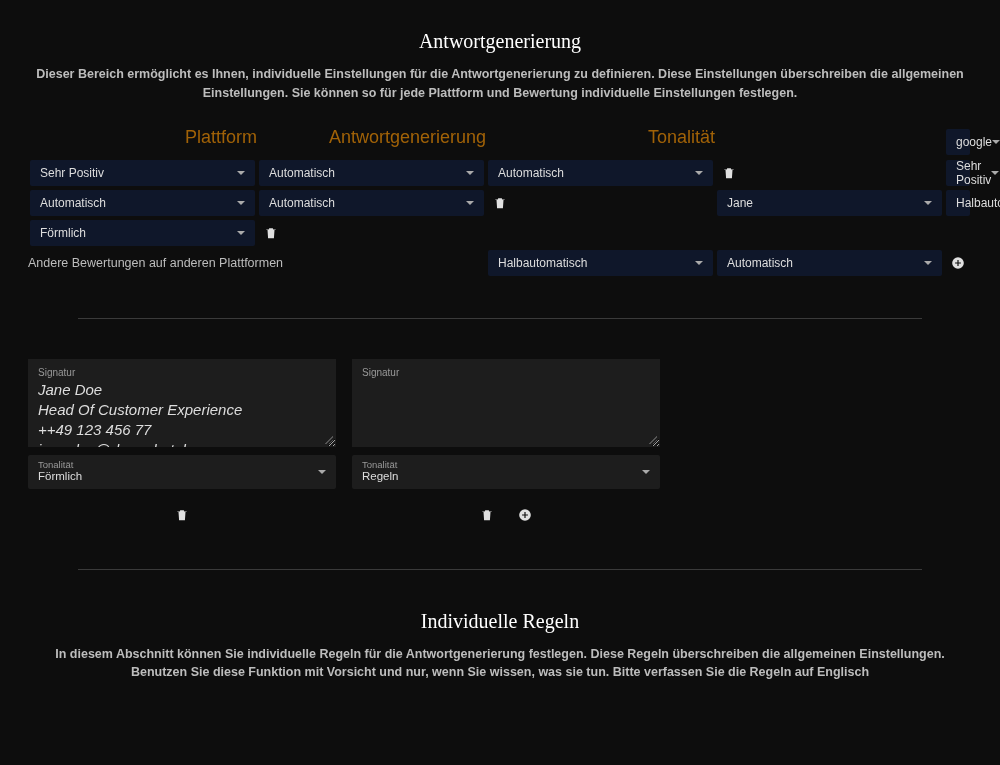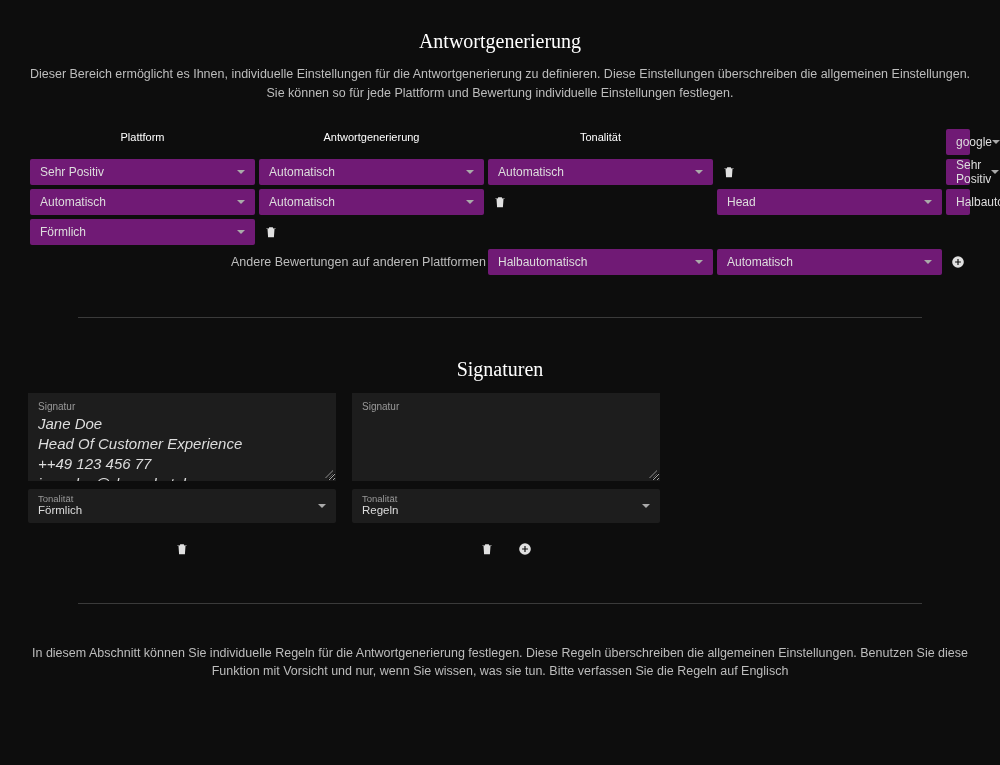--- a/index.html
+++ b/index.html
@@ -20,46 +20,47 @@
   }
   .desc {
     text-align: center;
     color: #bdbdbd;
     font-size: 12.5px;
     line-height: 1.5;
     margin-bottom: 24px;
     max-width: 960px;
     margin-left: auto;
     margin-right: auto;
+    font-weight: bold;
   }
   .section { margin-bottom: 10px; }
   hr.divider {
     border: none;
     border-top: 1px solid #3a3a3a;
     margin: 40px 50px;
   }
   
   .rg-grid {
     display: grid;
     grid-template-columns: 1fr 1fr 1fr 1fr 28px;
     gap: 0;
     align-items: center;
   }
   .rg-header {
-    text-align: center;
-    font-size: 11px;
-    color: #ffffff;
+    text-align: right;
+    font-size: 18px;
+    color: #a16207;
     padding-bottom: 10px;
   }
   .rg-cell { padding: 2px; }
   .select {
     display: flex;
     justify-content: space-between;
     align-items: center;
-    background: #701a75;
+    background: #0f172a;
     border-radius: 2px;
     padding: 6px 10px;
     font-size: 12px;
     color: #ddd;
     height: 26px;
     cursor: pointer;
   }
   .select .caret {
     width: 0; height: 0;
     border-left: 4px solid transparent;
@@ -69,21 +70,21 @@
   .icon-btn {
     display: flex;
     justify-content: center;
     align-items: center;
     width: 28px; height: 28px;
     cursor: pointer;
   }
   .icon-btn svg { fill: #e0e0e0; width: 14px; height: 14px; }
   .default-label {
     grid-column: 1 / span 2;
-    text-align: right;
+    text-align: left;
     color: #bdbdbd;
     font-size: 12.5px;
     padding: 6px 0;
   }
   
   .sig-row {
     display: flex;
     gap: 16px;
   }
   .sig-col {
@@ -219,21 +220,21 @@
         </div>
       </div>
     <div class="icon-btn">
         <svg viewBox="0 0 24 24">
           <path d="M6 7h12l-1 14H7L6 7zm3-3h6l1 2H8l1-2zM4 6h16v1H4z"></path>
         </svg>
       </div>
 
     <div class="rg-cell">
         <div class="select">
-          <span>Head</span>
+          <span>Jane</span>
           <span class="caret"></span>
         </div>
       </div>
     <div class="rg-cell">
         <div class="select">
           <span>Halbautomatisch</span>
           <span class="caret"></span>
         </div>
       </div>
     <div class="rg-cell">
@@ -265,21 +266,20 @@
         <svg viewBox="0 0 24 24">
           <path d="M12 2a10 10 0 100 20 10 10 0 000-20zm1 9h4v2h-4v4h-2v-4H7v-2h4V7h2v4z"></path>
         </svg>
       </div>
   </div>
 </div>
 
 <hr class="divider">
 
 <div class="section">
-  <h2>Signaturen</h2>
 
   <div class="sig-row">
 
     <div class="sig-col">
       <div class="sig-box">
         <span class="label">Signatur</span>
         <div class="text">Jane Doe
 Head Of Customer Experience
 ++49 123 456 77
 jane.doe@demo-hotel.one.com</div>
@@ -320,15 +320,16 @@
           </div>
       </div>
     </div>
 
   </div>
 </div>
 
 <hr class="divider">
 
 <div class="section">
+  <h2>Individuelle Regeln</h2>
   <p class="desc">In diesem Abschnitt können Sie individuelle Regeln für die Antwortgenerierung festlegen. Diese Regeln überschreiben die allgemeinen Einstellungen. Benutzen Sie diese Funktion mit Vorsicht und nur, wenn Sie wissen, was sie tun. Bitte verfassen Sie die Regeln auf Englisch</p>
 
 </div>
 
 </body></html>

